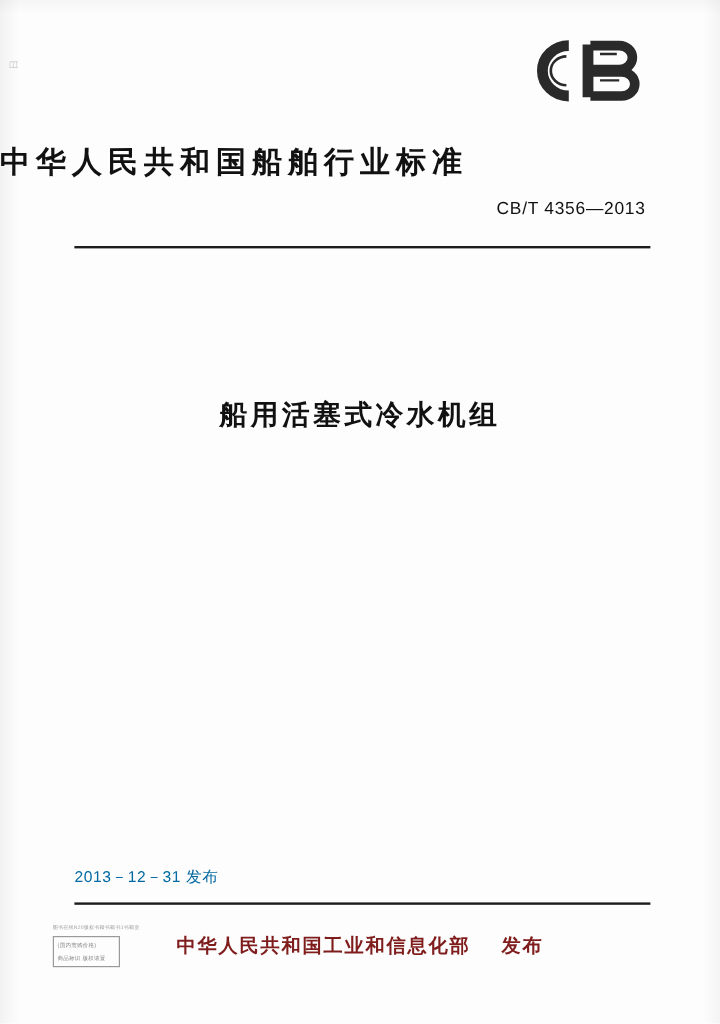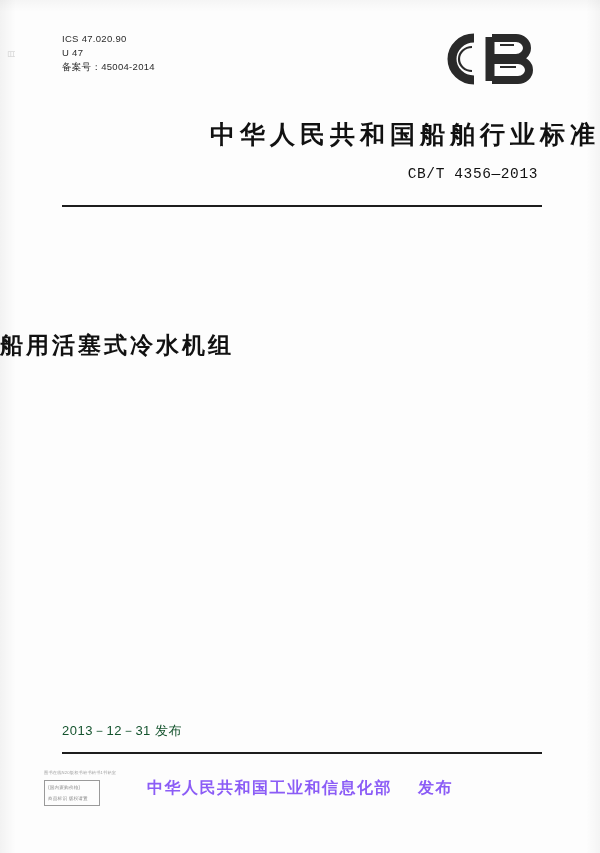--- a/index.html
+++ b/index.html
@@ -70,51 +70,52 @@
     top: 28px;
     width: 112px;
     height: 62px;
   }
   .cb-logo svg { display: block; }
 
   .title-cn {
     position: absolute;
     left: 0; right: 0;
     top: 118px;
-    text-align: right;
+    text-align: left;
     font-family: "Liberation Serif", serif;
     font-weight: bold;
     font-size: 25px;
     letter-spacing: 5px;
     color: #111;
   }
 
   .std-no {
     position: absolute;
     right: 62px;
     top: 166px;
-    font-family: Liberation Mono, monospace;
+    font-family: Liberation Sans, sans-serif;
     font-size: 14.5px;
     letter-spacing: 0.6px;
     color: #111;
   }
 
   .rule-top {
     position: absolute;
     left: 62px;
     right: 58px;
     top: 205px;
     height: 0;
     border-top: 2.2px solid #1d1d1d;
   }
 
   .doc-title {
     position: absolute;
     left: 0; right: 0;
     top: 330px;
+    text-align: center;
     font-family: "Liberation Serif", serif;
     font-weight: bold;
     font-size: 23px;
     letter-spacing: 3px;
     color: #111;
   }
 
   .doc-title-en {
     position: absolute;
     left: 0; right: 0;
@@ -130,21 +131,21 @@
     position: absolute;
     left: 62px;
     right: 58px;
     top: 722px;
     display: flex;
     justify-content: space-between;
     align-items: baseline;
     font-family: "Liberation Sans", sans-serif;
     font-size: 13px;
     letter-spacing: 0.5px;
-    color: #14532d;
+    color: #0369a1;
     flex-direction: column;
   }
 
   .rule-bottom {
     position: absolute;
     left: 62px;
     right: 58px;
     top: 752px;
     height: 0;
     border-top: 2.2px solid #1d1d1d;
@@ -152,21 +153,21 @@
 
   .issuer {
     position: absolute;
     left: 0; right: 0;
     top: 778px;
     text-align: center;
     font-family: "Liberation Serif", serif;
     font-weight: bold;
     font-size: 16px;
     letter-spacing: 1.5px;
-    color: #8b5cf6;
+    color: #7f1d1d;
   }
   .issuer .gap { display: inline-block; width: 26px; }
 
   .seal {
     position: absolute;
     left: 44px;
     top: 768px;
     width: 62px;
     height: 40px;
     font-family: "Liberation Sans", sans-serif;
@@ -193,25 +194,20 @@
   }
   .seal .seal-l3 { margin-top: 2px; }
 </style>
 </head>
 <body>
 
 <div class="page">
 
   <div class="side-text">日</div>
 
-  <div class="ics-block">
-    <div>ICS 47.020.90</div>
-    <div>U 47</div>
-    <div>备案号：45004-2014</div>
-  </div>
 
   <div class="cb-logo">
     <svg width="112" height="62" viewBox="0 0 112 62" xmlns="http://www.w3.org/2000/svg">
       <g fill="none" stroke="#2a2a2a" stroke-width="3">
 
         <path d="M44 10 A22 21 0 1 0 44 52" stroke-width="9" stroke-linecap="butt"></path>
 
         <path d="M42 19 A13 12 0 1 0 42 43" stroke-width="2.2"></path>
 
         <path d="M60 9 L60 53" stroke-width="9"></path>

